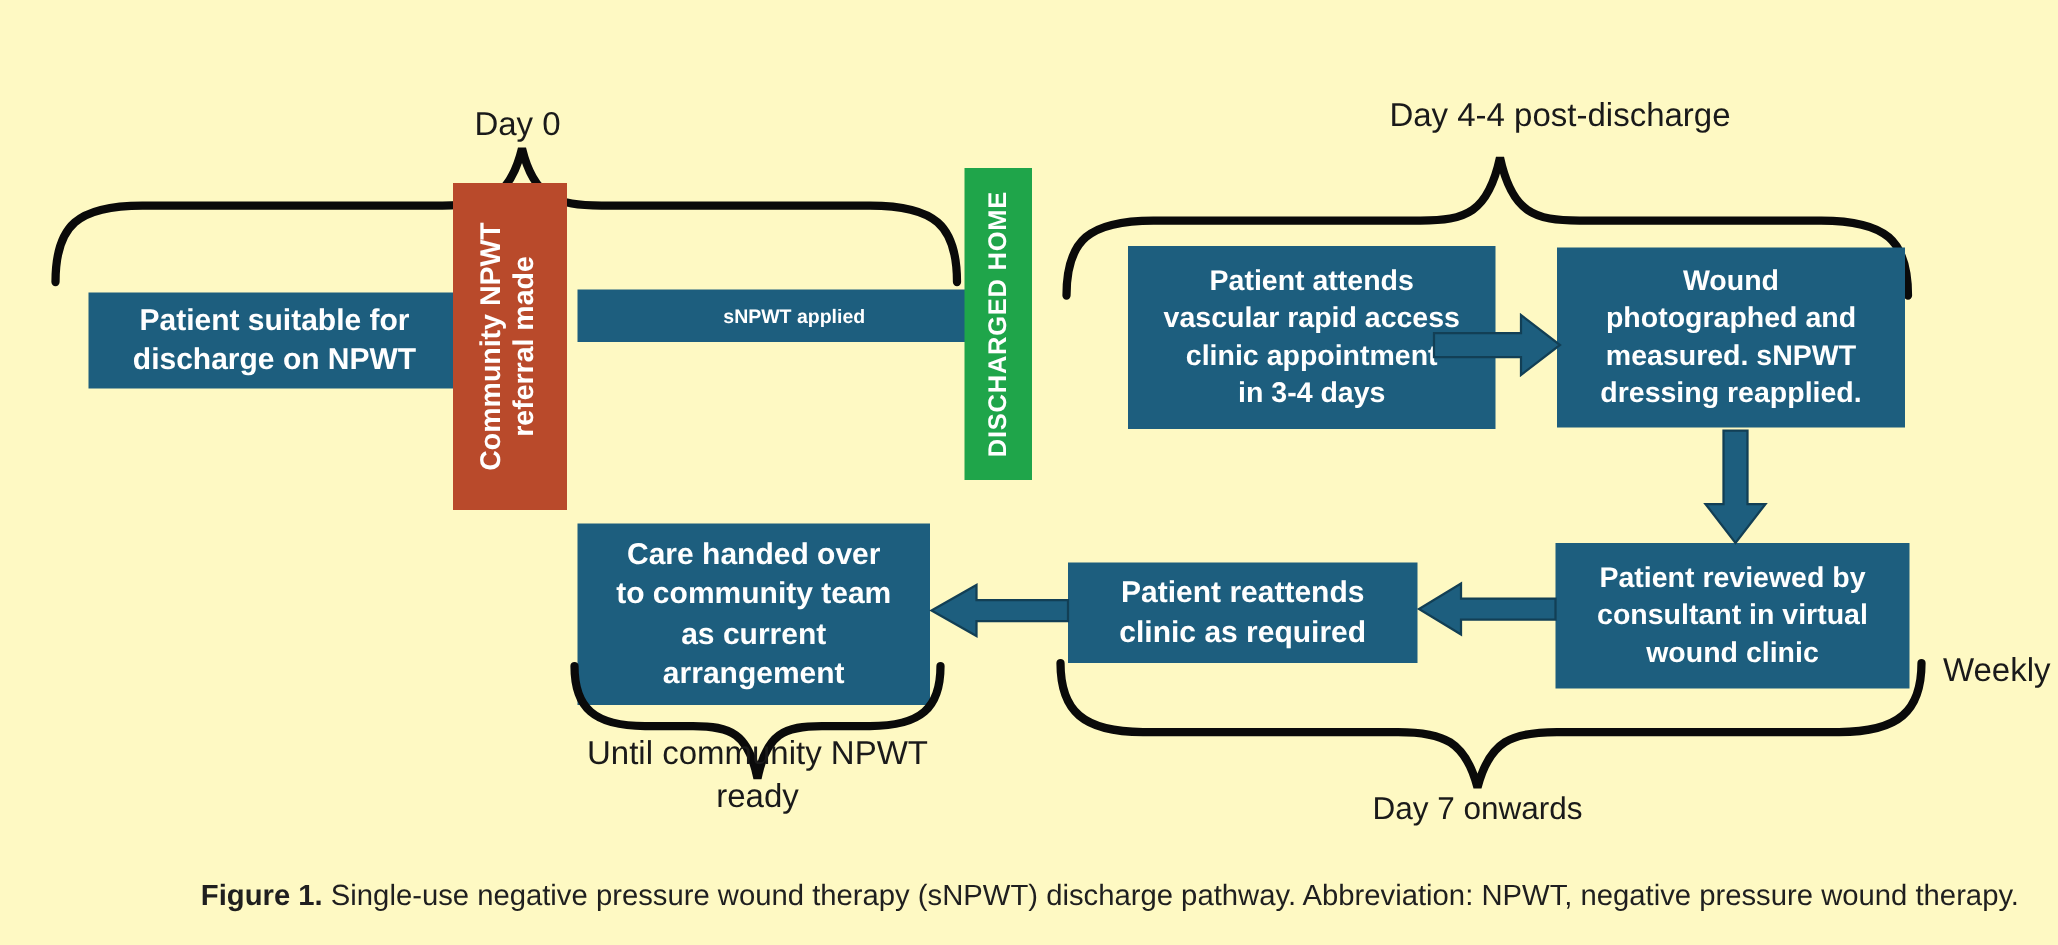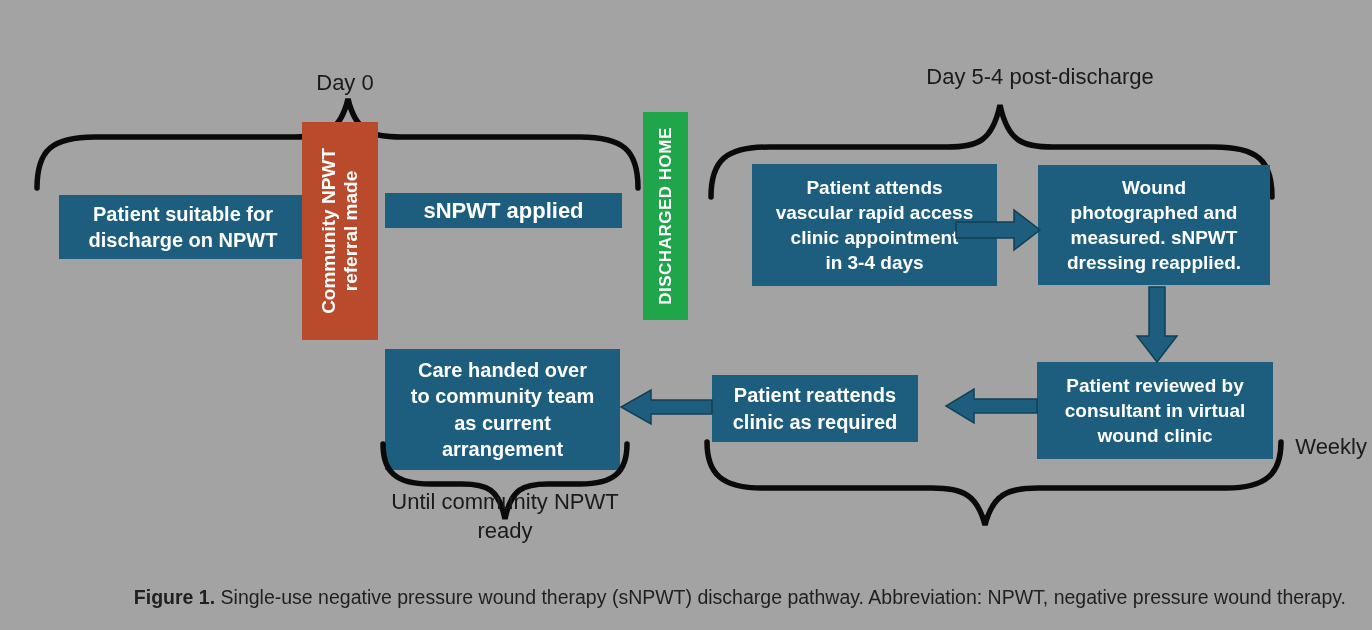--- a/index.html
+++ b/index.html
@@ -1,17 +1,17 @@
 <!DOCTYPE html>
 <html style="--teal: #1d5e7e; --red: #b94a2b; --green: #1fa54a; --white: #ffffff; --label: #1a1a1a;"><head>
 <meta charset="utf-8">
 <style>
   html,body{margin:0;padding:0;background:#ffffff;}
   .canvas{
-    position:relative;width:1372px;height:630px;background:#a3a3a3;overflow:hidden;
+    position:relative;width:1372px;height:630px;background:#fef9c3;overflow:hidden;
     font-family:"Liberation Sans",sans-serif;
   }
   svg.layer{position:absolute;left:0;top:0;pointer-events:none;}
   .behind{z-index:0;}
   .front{z-index:2;}
   .node{
     position:absolute;z-index:1;
     background:var(--teal,#1d5e7e);
     color:var(--white,#ffffff);
     display:flex;align-items:center;justify-content:center;
@@ -41,54 +41,55 @@
 <div class="canvas">
 
   <svg class="layer behind" width="1372" height="630" viewBox="0 0 1372 630">
     <path d="M 37 188 C 37 150, 52 137, 95 137 L 295 137 C 325 137, 340 132, 348 99
              C 356 132, 371 137, 401 137 L 580 137 C 623 137, 638 150, 638 188" fill="none" stroke="#0a0a0a" stroke-width="5.5" stroke-linecap="round"></path>
     <path d="M 711 197 C 711 160, 726 147, 769 147 L 947 147 C 977 147, 992 142, 1000 105
              C 1008 142, 1023 147, 1053 147 L 1214 147 C 1257 147, 1272 160, 1272 197" fill="none" stroke="#0a0a0a" stroke-width="5.5" stroke-linecap="round"></path>
   </svg>
 
   <div class="plabel" style="left:295px;top:68px;width:100px;">Day 0</div>
-  <div class="plabel" style="left:915px;top:62px;width:250px;">Day 5-4 post-discharge</div>
+  <div class="plabel" style="left:915px;top:62px;width:250px;">Day 4-4 post-discharge</div>
   <div class="plabel" style="left:1272px;top:388px;width:95px;text-align:right;margin-top:44px;">Weekly</div>
   <div class="plabel" style="left:385px;top:487px;width:240px;font-size:22px;">Until community NPWT
 ready</div>
+  <div class="plabel" style="left:885px;top:526px;width:200px;font-size:21px;">Day 7 onwards</div>
 
   <div class="node" style="left:59px;top:195px;width:248px;height:64px;font-size:20px;">Patient suitable for
 discharge on NPWT</div>
 
   <div class="node red" style="left:302px;top:122px;width:76px;height:218px;">
     <span class="rot" style="width:218px;font-size:19px;">Community NPWT
 referral made</span>
   </div>
 
-  <div class="node" style="left:385px;top:193px;width:237px;height:35px;font-size:22px;">sNPWT applied</div>
+  <div class="node" style="left:385px;top:193px;width:237px;height:35px;font-size:13px;padding-left:26px;">sNPWT applied</div>
 
   <div class="node green" style="left:643px;top:112px;width:45px;height:208px;">
     <span class="rot" style="width:208px;font-size:17px;letter-spacing:0.5px;">DISCHARGED HOME</span>
   </div>
 
   <div class="node" style="left:752px;top:164px;width:245px;height:122px;font-size:19px;">Patient attends
 vascular rapid access
 clinic appointment
 in 3-4 days</div>
 
   <div class="node" style="left:1037px;top:362px;width:236px;height:97px;font-size:19px;">Patient reviewed by
 consultant in virtual
 wound clinic</div>
 
   <div class="node" style="left:1038px;top:165px;width:232px;height:120px;font-size:19px;">Wound
 photographed and
 measured. sNPWT
 dressing reapplied.</div>
 
-  <div class="node" style="left:712px;top:375px;width:206px;height:67px;font-size:20px;text-align:center;">Patient reattends
+  <div class="node" style="left:712px;top:375px;width:233px;height:67px;font-size:20px;text-align:center;">Patient reattends
 clinic as required</div>
 
   <div class="node" style="left:385px;top:349px;width:235px;height:121px;font-size:20px;">Care handed over
 to community team
 as current
 arrangement</div>
 
   <svg class="layer front" width="1372" height="630" viewBox="0 0 1372 630">
     <polygon points="956,222 1014,222 1014,210 1040,230 1014,250 1014,238 956,238" fill="#1d5e7e" stroke="#123f55" stroke-width="1.5"></polygon>
     <polygon points="1149,287 1165,287 1165,336 1177,336 1157,362 1137,336 1149,336" fill="#1d5e7e" stroke="#123f55" stroke-width="1.5"></polygon>

